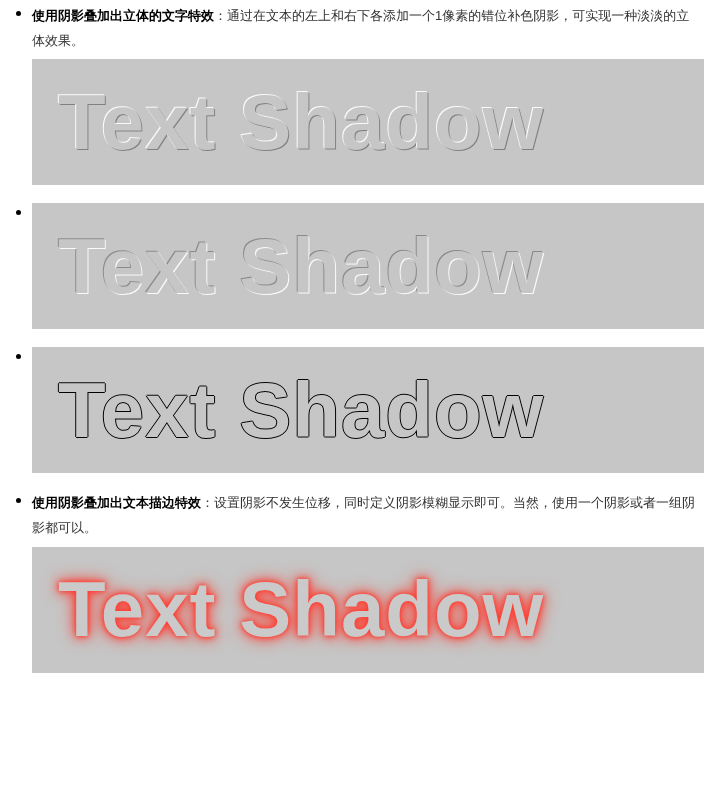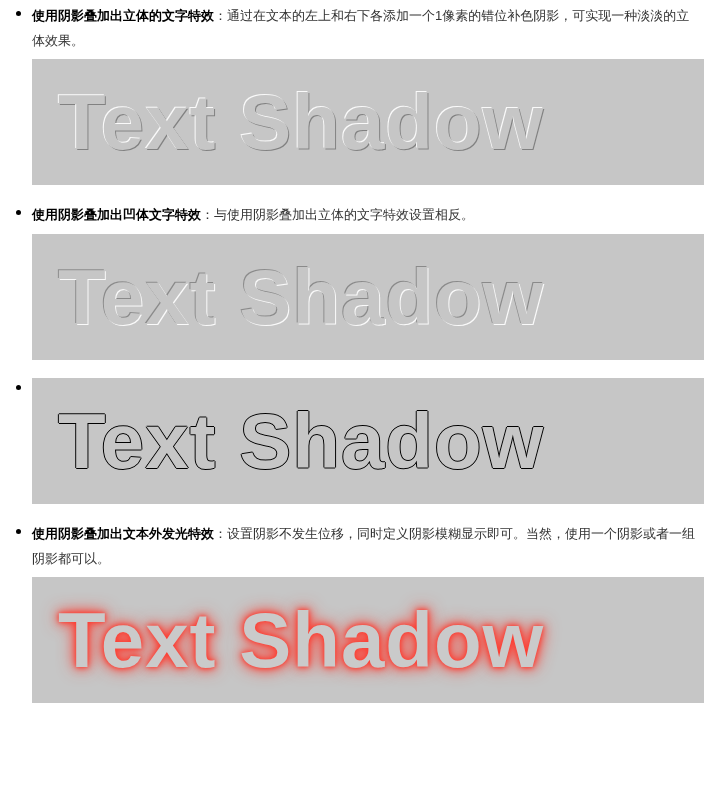--- a/index.html
+++ b/index.html
@@ -94,36 +94,33 @@
   <li>
     <p class="desc-line">
       <strong>使用阴影叠加出立体的文字特效</strong><span>：通过在文本的左上和右下各添加一个1像素的错位补色阴影，可实现一种淡淡的立体效果。</span>
     </p>
     <div class="demo-box fx-raised">
       <span class="demo-text">Text Shadow</span>
     </div>
   </li>
 
   <li>
-    <p class="desc-line">
-      <strong>使用阴影叠加出凹体文字特效</strong><span>：与使用阴影叠加出立体的文字特效设置相反。</span>
-    </p>
     <div class="demo-box fx-inset">
       <span class="demo-text">Text Shadow</span>
     </div>
   </li>
 
   <li>
     <div class="demo-box fx-outline">
       <span class="demo-text">Text Shadow</span>
     </div>
   </li>
 
   <li>
     <p class="desc-line">
-      <strong>使用阴影叠加出文本外发光特效</strong><span>：设置阴影不发生位移，同时定义阴影模糊显示即可。当然，使用一个阴影或者一组阴影都可以。</span>
+      <strong>使用阴影叠加出文本描边特效</strong><span>：设置阴影不发生位移，同时定义阴影模糊显示即可。当然，使用一个阴影或者一组阴影都可以。</span>
     </p>
     <div class="demo-box fx-glow">
       <span class="demo-text">Text Shadow</span>
     </div>
   </li>
 
 </ul>
 
 </body></html>

